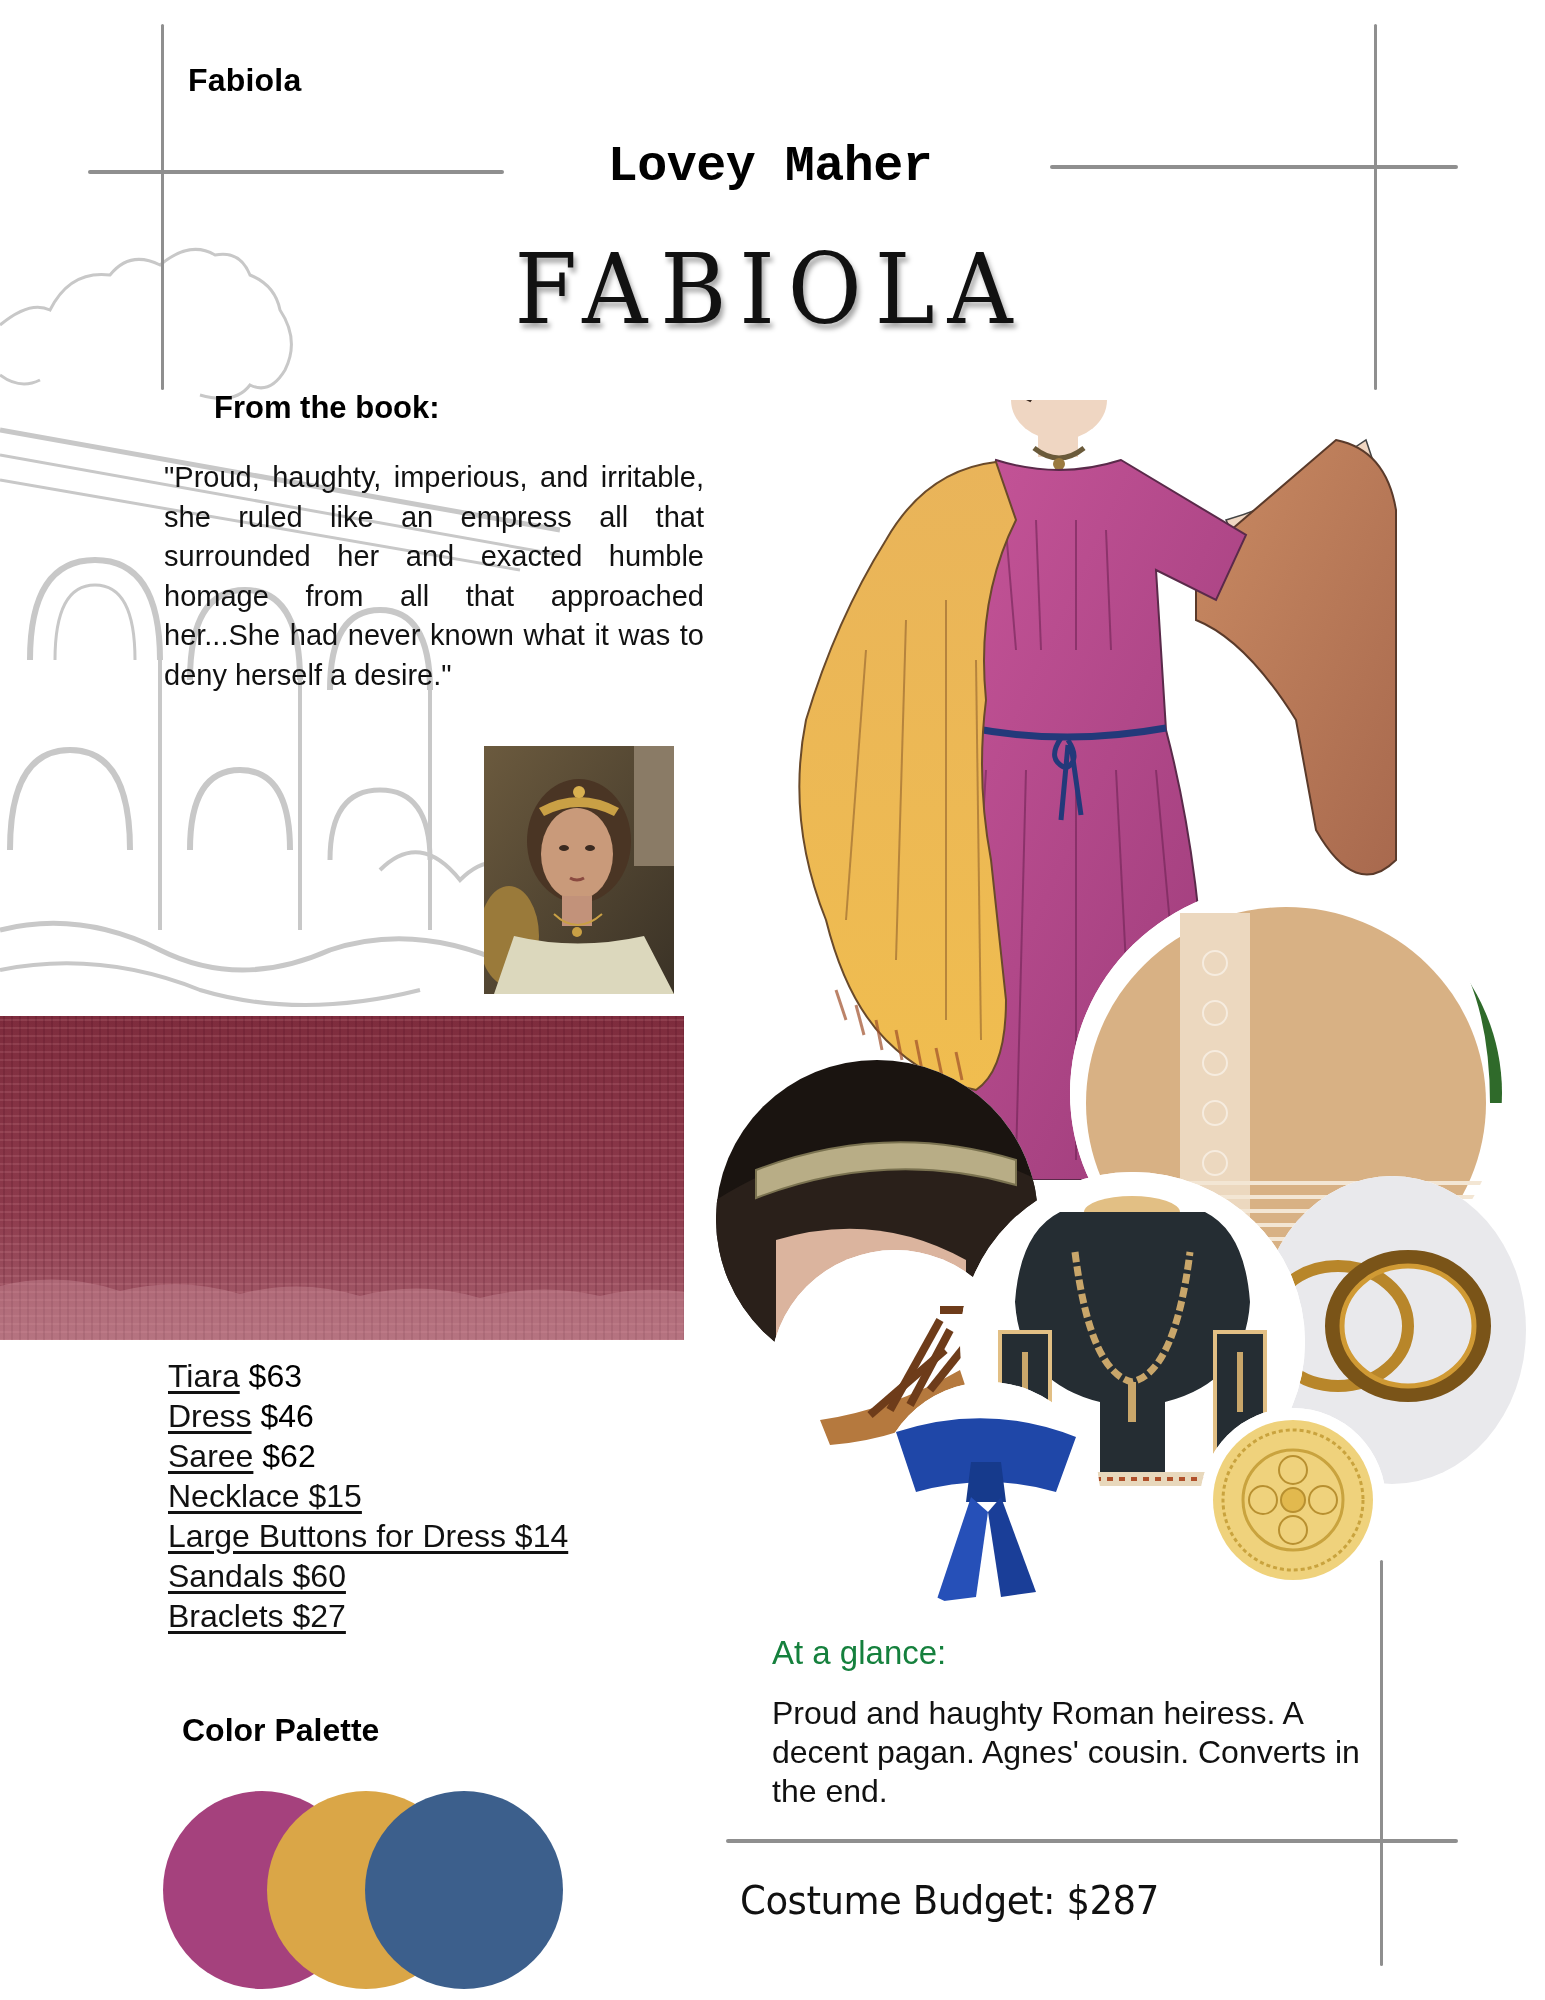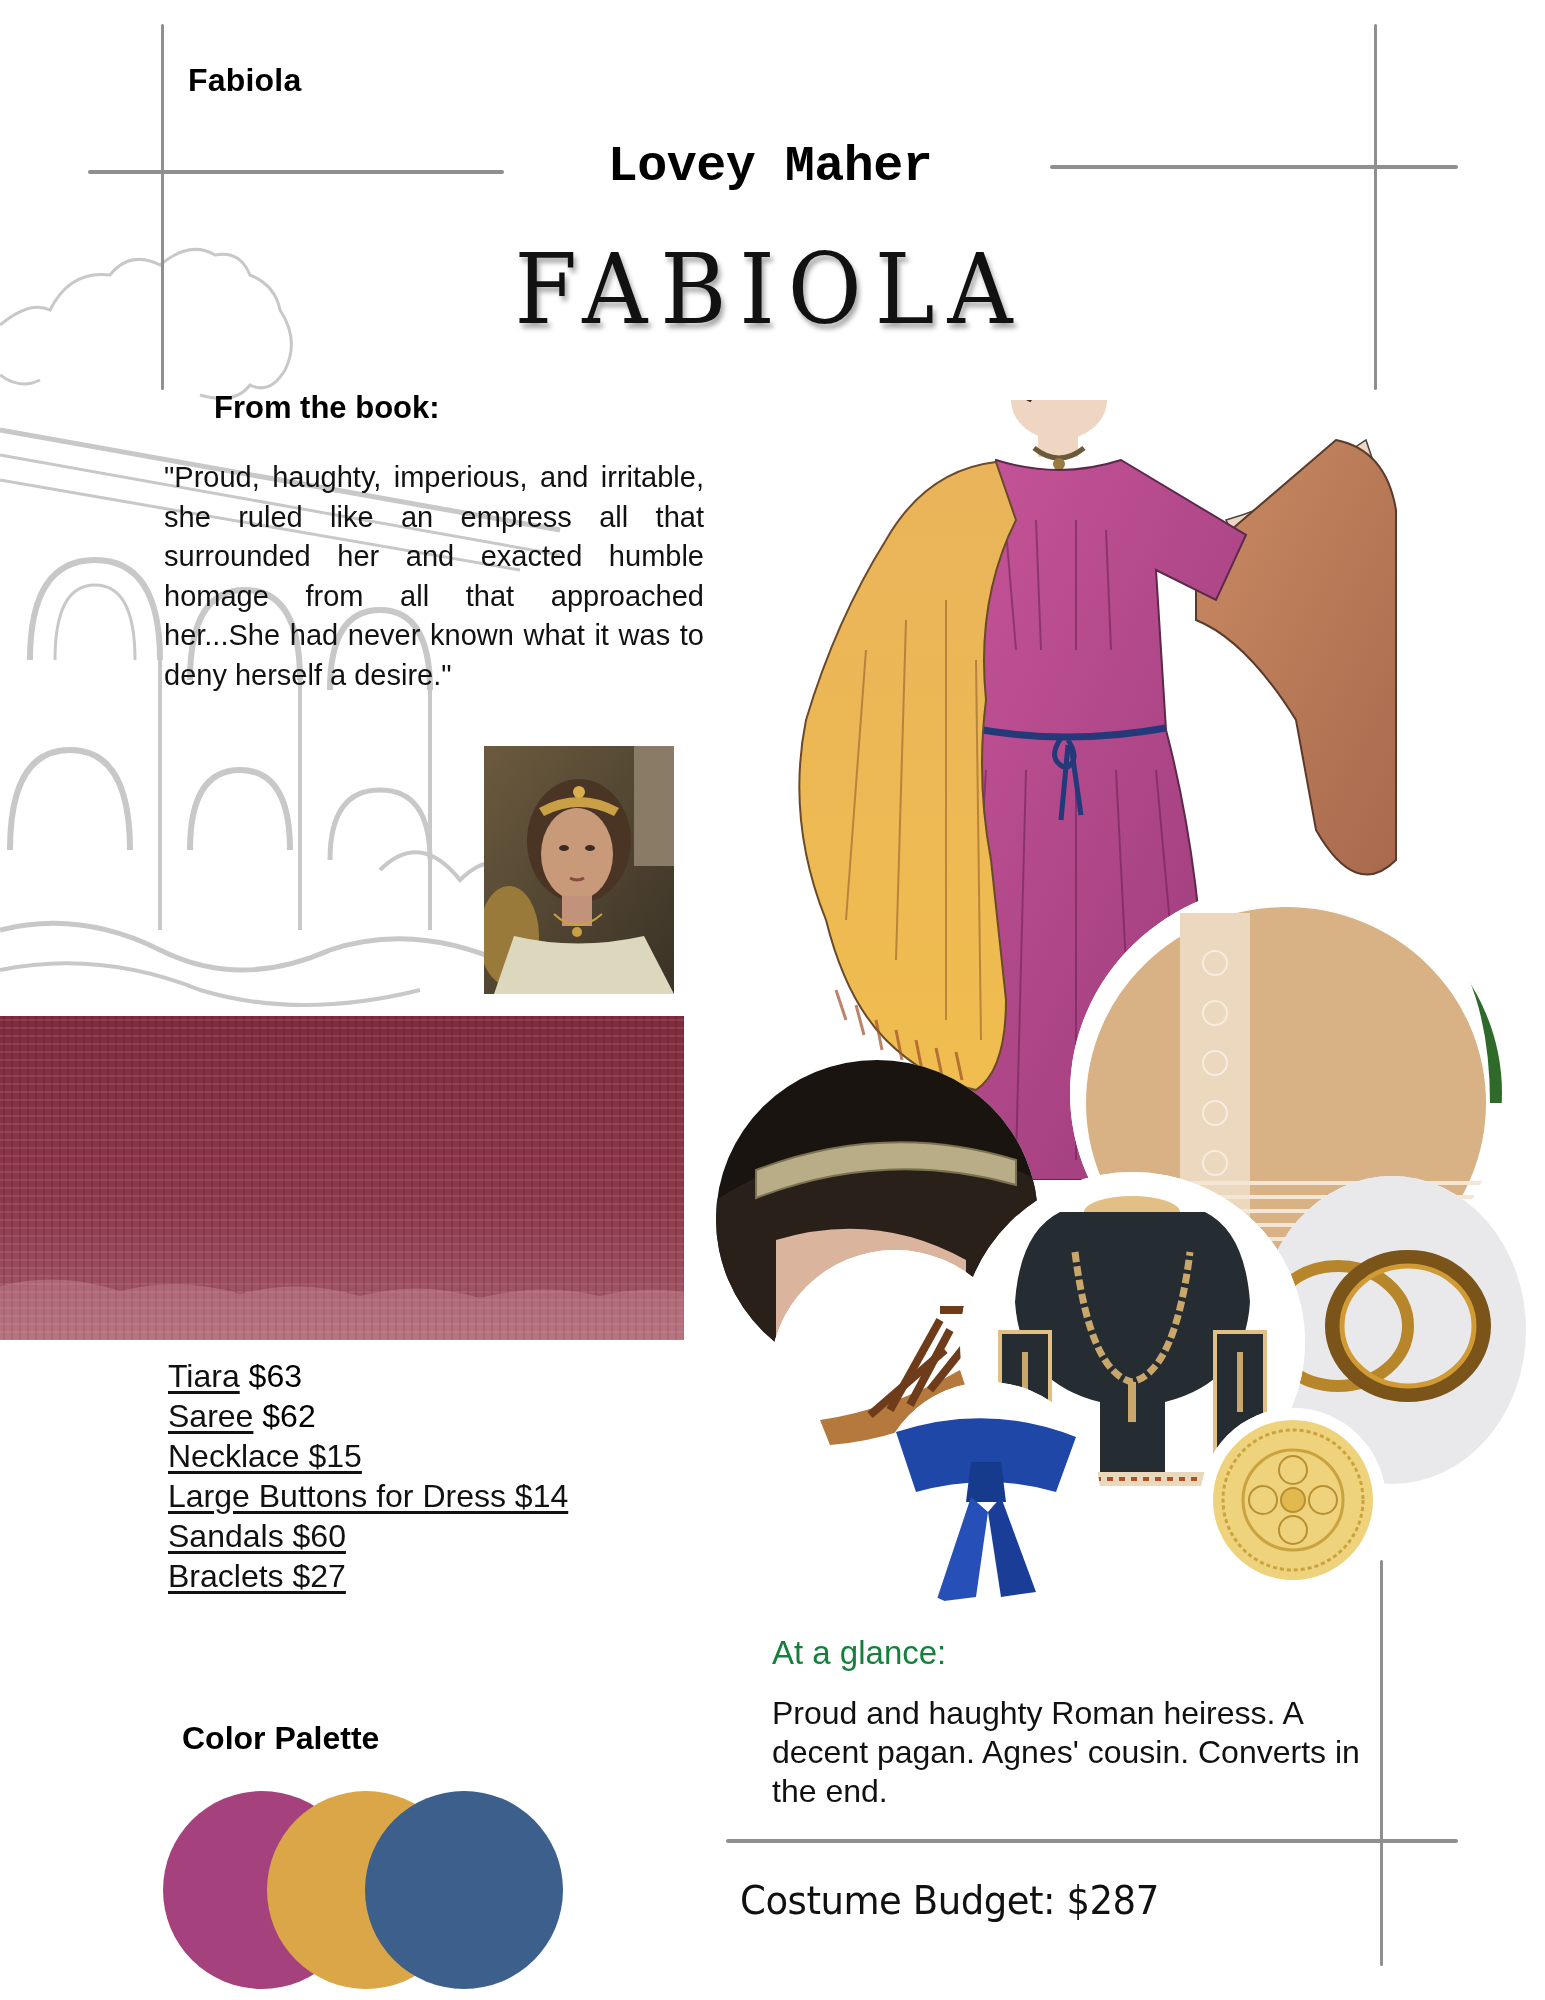--- a/index.html
+++ b/index.html
@@ -22,21 +22,21 @@
   .from-book-h { left: 166px; top: 390px; font-size: 31px; font-weight: bold; margin-left: 48px; }
   .quote { left: 164px; top: 458px; width: 540px; font-size: 29px; line-height: 39.5px; text-align: justify; color: #111; }
 
   .actress-photo { left: 484px; top: 746px; width: 190px; height: 248px; overflow: hidden; }
   .fabric-swatch { left: 0; top: 1016px; width: 684px; height: 324px; }
 
   .budget-list { left: 168px; top: 1356px; font-size: 32px; line-height: 40px; }
   .budget-list li { list-style: none; }
   .budget-list .lnk { text-decoration: underline; text-underline-offset: 4px; color: #111; cursor: pointer; }
 
-  .palette-h { left: 182px; top: 1712px; font-size: 32px; font-weight: bold; margin-top: 8px; }
+  .palette-h { left: 182px; top: 1712px; font-size: 32px; font-weight: bold; }
   .swatch { position: absolute; border-radius: 50%; }
 
   .glance-h { left: 772px; top: 1634px; font-size: 33px; color: #15803d; }
   .glance-body { left: 772px; top: 1694px; width: 600px; font-size: 32px; line-height: 39px; color: #111; }
   .budget-total { left: 740px; top: 1878px; font-size: 39px; color: #111; font-family: "DejaVu Sans", sans-serif; letter-spacing: -0.5px; transform: scaleX(0.95); transform-origin: left; }
 
   .illus { left: 776px; top: 400px; width: 630px; height: 780px; overflow: hidden; }
   .circle { position: absolute; border-radius: 50%; overflow: hidden; background: #fff; }
 </style>
 </head>
@@ -126,20 +126,21 @@
       </pattern>
     </defs>
     <rect width="684" height="324" fill="url(#fab)"></rect>
     <rect width="684" height="324" fill="url(#weave)"></rect>
     <path d="M0 270 Q60 255 120 275 Q180 260 240 278 Q300 262 360 280 Q420 264 480 282 Q540 266 600 280 Q640 270 684 276 L684 324 L0 324 Z" fill="rgba(210,150,160,0.35)"></path>
   </svg>
 </div>
 
 <ul class="abs budget-list">
   <li><a class="lnk">Tiara</a><span> $63</span></li>
+  <li><a class="lnk">Dress</a><span> $46</span></li>
   <li><a class="lnk">Saree</a><span> $62</span></li>
   <li><a class="lnk">Necklace $15</a></li>
   <li><a class="lnk">Large Buttons for Dress $14</a></li>
   <li><a class="lnk">Sandals $60</a></li>
   <li><a class="lnk">Braclets $27</a></li>
 </ul>
 
 <div class="abs palette-h">Color Palette</div>
 <div class="swatch" style="left:163px; top:1791px; width:198px; height:198px; background:#a5417d;"></div>
 <div class="swatch" style="left:267px; top:1791px; width:198px; height:198px; background:#daa647;"></div>

